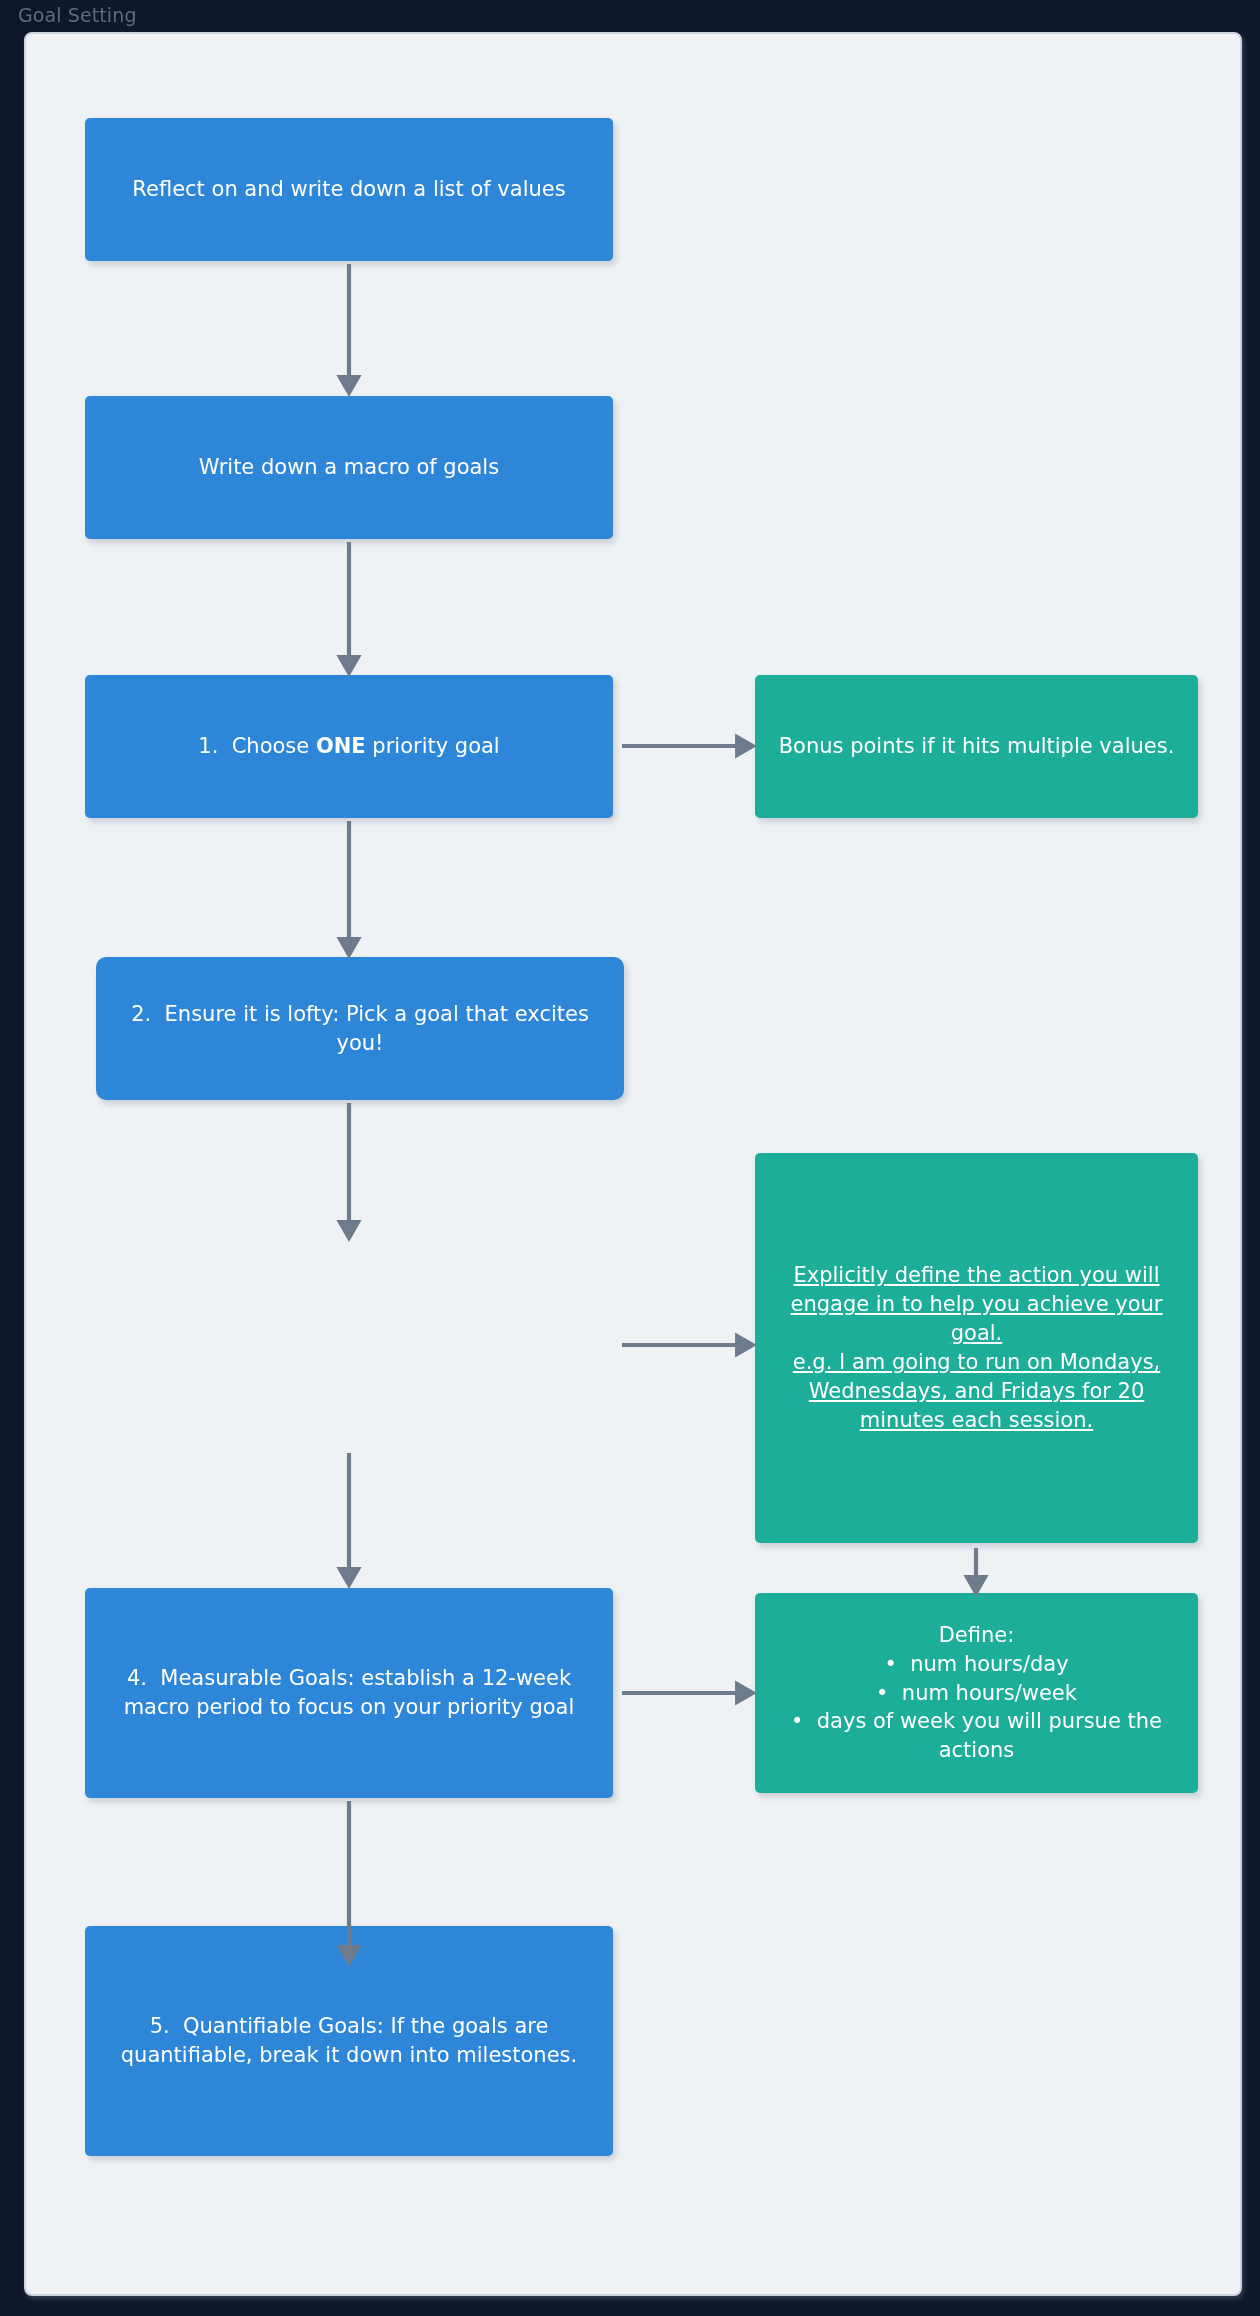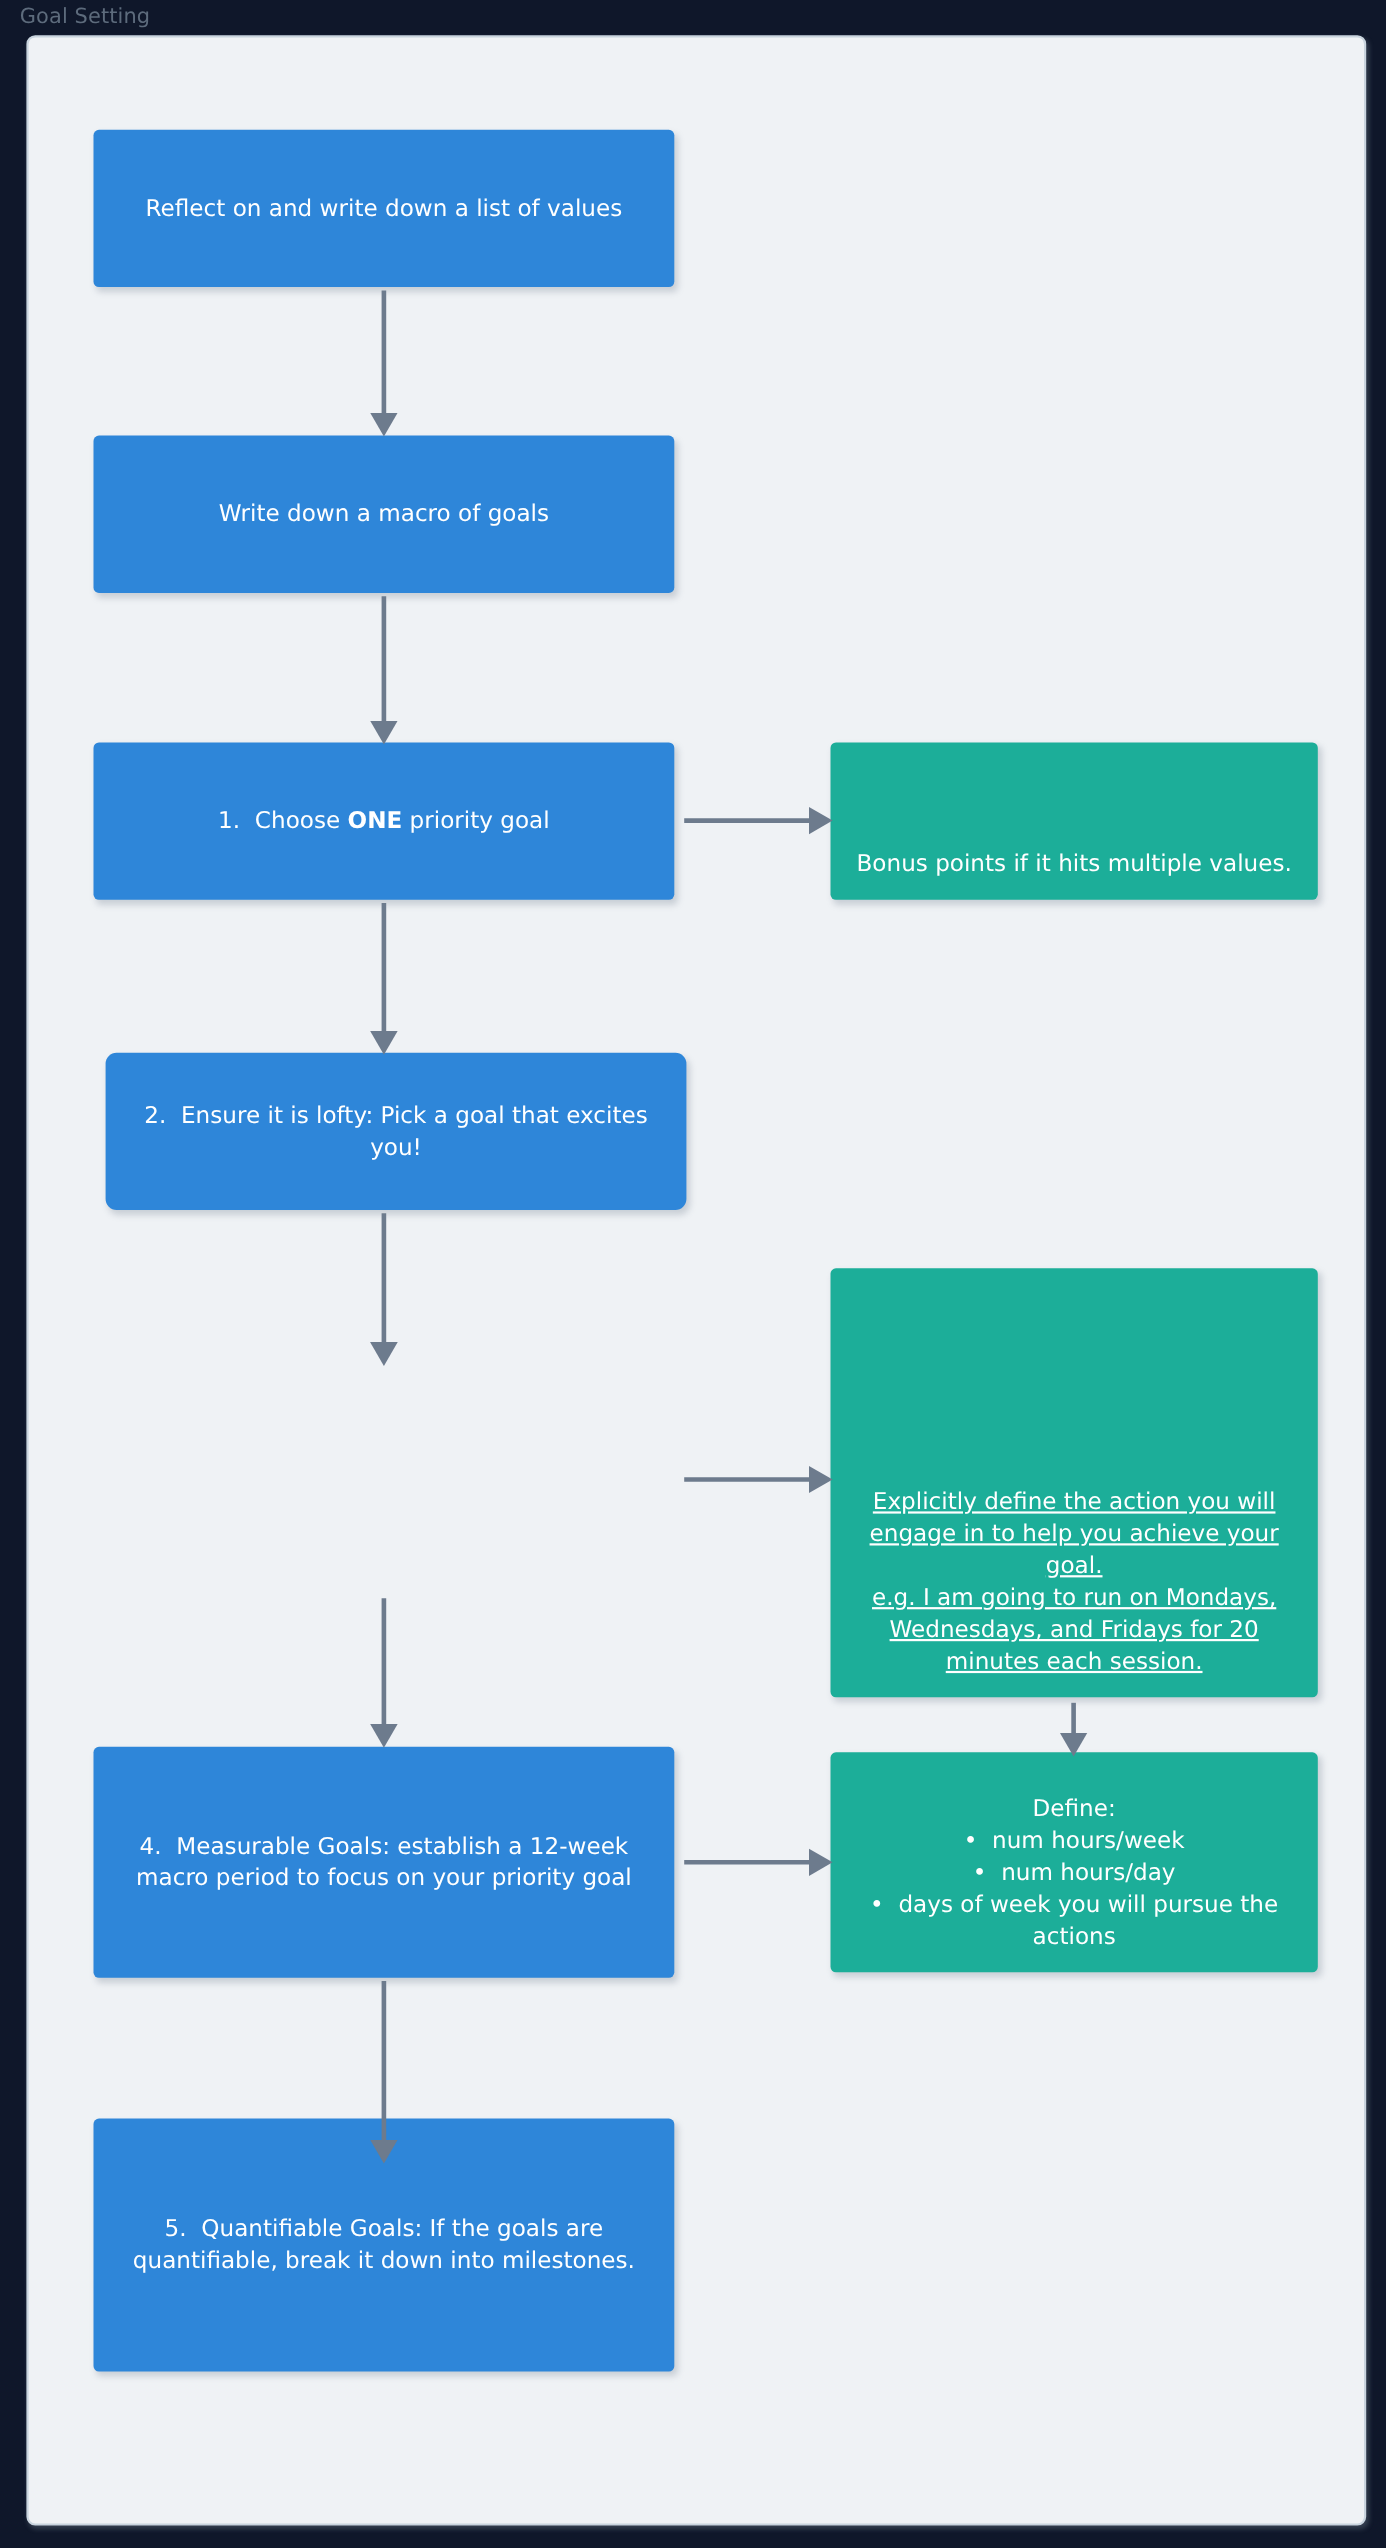--- a/index.html
+++ b/index.html
@@ -55,21 +55,21 @@
     justify-content: center;
     text-align: center;
     color: #ffffff;
     border-radius: 5px;
     box-shadow: 3px 4px 6px rgba(120,135,150,.32);
     padding: 18px 14px;
     line-height: 1.38;
   }
   .node .txt { width: 100%; }
   .node.blue  { background: #2e86d9; }
-  .node.green { background: #1cae99; align-items: flex-end; }
+  .node.green { background: #1cae99; }
   .f21 { font-size: 21px; }
 
   b { font-weight: bold; }
 
   .numlist {
     display: inline-block;
     text-align: center;
   }
 
   
@@ -128,22 +128,22 @@
 
   <div class="node blue f21" style="left:85px; top:1588px; width:528px; height:210px;">
     <span class="txt">
       <span class="numlist"><span>4.</span><span>&nbsp;&nbsp;</span><span>Measurable Goals: establish a 12-week macro period to focus on your priority goal</span></span>
     </span>
   </div>
 
   <div class="node green f21" style="left:755px; top:1593px; width:443px; height:200px;">
     <span class="txt">
       <span class="define-head">Define:</span>
+      <span class="define-line"><span class="bul">•</span>&nbsp;&nbsp;<span>num hours/day</span></span>
       <span class="define-line"><span class="bul">•</span>&nbsp;&nbsp;<span>num hours/week</span></span>
-      <span class="define-line"><span class="bul">•</span>&nbsp;&nbsp;<span>num hours/day</span></span>
       <span class="define-line"><span class="bul">•</span>&nbsp;&nbsp;<span>days of week you will pursue the actions</span></span>
     </span>
   </div>
 
   <div class="node blue f21" style="left:85px; top:1926px; width:528px; height:230px;">
     <span class="txt">
       <span class="numlist"><span>5.</span><span>&nbsp;&nbsp;</span><span>Quantifiable Goals: If the goals are quantifiable, break it down into milestones.</span></span>
     </span>
   </div>
 

